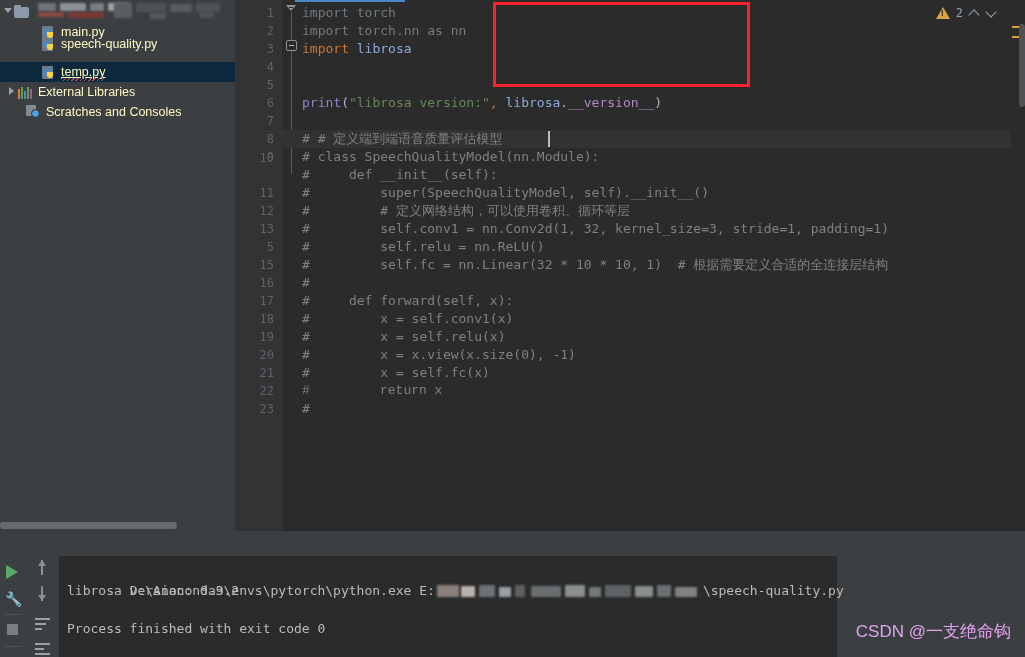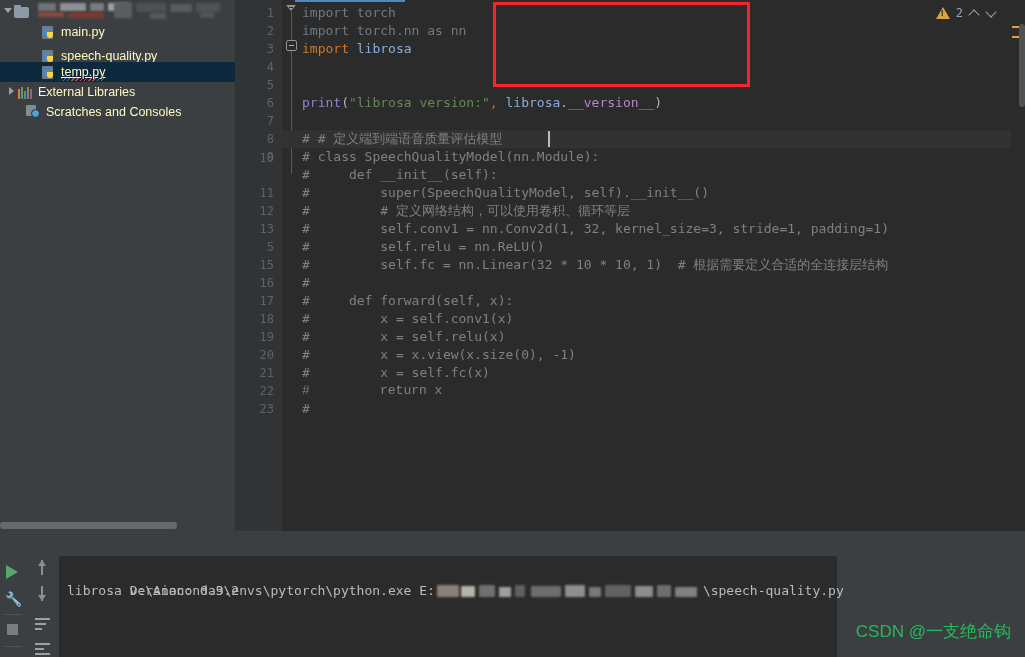--- a/index.html
+++ b/index.html
@@ -275,21 +275,21 @@
     position: absolute; left: 59px; top: 25px; width: 778px; height: 101px; background: #2b2b2b;
   }
   .conline {
     position: absolute; left: 8px; height: 19px; line-height: 19px;
     font-family: "DejaVu Sans Mono", monospace; font-size: 13px;
     color: #bbbbbb; white-space: pre;
   }
 
   #watermark {
     position: absolute; right: 14px; bottom: 14px;
-    color: #22c55e; font-size: 17px; opacity: .92;
+    color: #f0abfc; font-size: 17px; opacity: .92;
     font-family: "Liberation Sans", sans-serif;
   }
 </style>
 </head>
 <body>
 
 <div id="app">
 
   <div id="sidebar">
 
@@ -317,21 +317,21 @@
     <div id="tree-items">
         <div class="tree-row" style="top: 22px; position: absolute; left: 0px; right: 0px;">
           <span style="display:inline-block;width:42px;flex:0 0 42px;"></span>
           <span class="ic ic-py">
             <span class="pg"></span>
             <span class="b1"></span>
             <span class="b2"></span>
           </span>
           <span class="lbl">main.py</span>
         </div>
-        <div class="tree-row" style="top: 46px; position: absolute; left: 0px; right: 0px;">
+        <div class="tree-row" style="top: 34px; position: absolute; left: 0px; right: 0px;">
           <span style="display:inline-block;width:42px;flex:0 0 42px;"></span>
           <span class="ic ic-py">
             <span class="pg"></span>
             <span class="b1"></span>
             <span class="b2"></span>
           </span>
           <span class="lbl">speech-quality.py</span>
         </div>
         <div class="tree-row selected" style="top: 62px; position: absolute; left: 0px; right: 0px;">
           <span style="display:inline-block;width:42px;flex:0 0 42px;"></span>
@@ -482,17 +482,18 @@
         <span style="top:8px;width:9px;"></span>
         <span style="top:13px;width:15px;"></span>
       </div>
     </div>
 
     <div id="console">
       <div class="conline" style="top:6px;">
         <span>D:\Anaconda3\envs\pytorch\python.exe E:</span><span id="cmd-blur" style="display: inline-block; width: 268px; height: 13px; position: relative; vertical-align: middle;"><span style="position: absolute; left: 2px; top: 0px; width: 22px; height: 12px; background: rgb(138, 128, 121); filter: blur(1px); border-radius: 1px;"></span><span style="position: absolute; left: 26px; top: 1px; width: 14px; height: 11px; background: rgb(185, 179, 173); filter: blur(1px); border-radius: 1px;"></span><span style="position: absolute; left: 44px; top: 0px; width: 16px; height: 12px; background: rgb(110, 114, 117); filter: blur(1px); border-radius: 1px;"></span><span style="position: absolute; left: 64px; top: 2px; width: 12px; height: 10px; background: rgb(154, 160, 164); filter: blur(1px); border-radius: 1px;"></span><span style="position: absolute; left: 80px; top: 0px; width: 10px; height: 12px; background: rgb(93, 97, 99); filter: blur(1px); border-radius: 1px;"></span><span style="position: absolute; left: 96px; top: 1px; width: 30px; height: 11px; background: rgb(106, 110, 112); filter: blur(1px); border-radius: 1px;"></span><span style="position: absolute; left: 130px; top: 0px; width: 20px; height: 12px; background: rgb(139, 143, 145); filter: blur(1px); border-radius: 1px;"></span><span style="position: absolute; left: 154px; top: 2px; width: 12px; height: 10px; background: rgb(117, 122, 124); filter: blur(1px); border-radius: 1px;"></span><span style="position: absolute; left: 170px; top: 0px; width: 26px; height: 12px; background: rgb(95, 99, 101); filter: blur(1px); border-radius: 1px;"></span><span style="position: absolute; left: 200px; top: 1px; width: 18px; height: 11px; background: rgb(138, 142, 144); filter: blur(1px); border-radius: 1px;"></span><span style="position: absolute; left: 222px; top: 0px; width: 14px; height: 12px; background: rgb(107, 111, 113); filter: blur(1px); border-radius: 1px;"></span><span style="position: absolute; left: 240px; top: 2px; width: 22px; height: 10px; background: rgb(126, 130, 132); filter: blur(1px); border-radius: 1px;"></span></span><span>\speech-quality.py</span>
       </div>
       <div class="conline" style="top:25px;">librosa version: 0.9.2</div>
+      <div class="conline" style="top:63px;">Process finished with exit code 0</div>
     </div>
 
     <div id="watermark">CSDN @一支绝命钩</div>
   </div>
 </div>
 
 </body></html>

